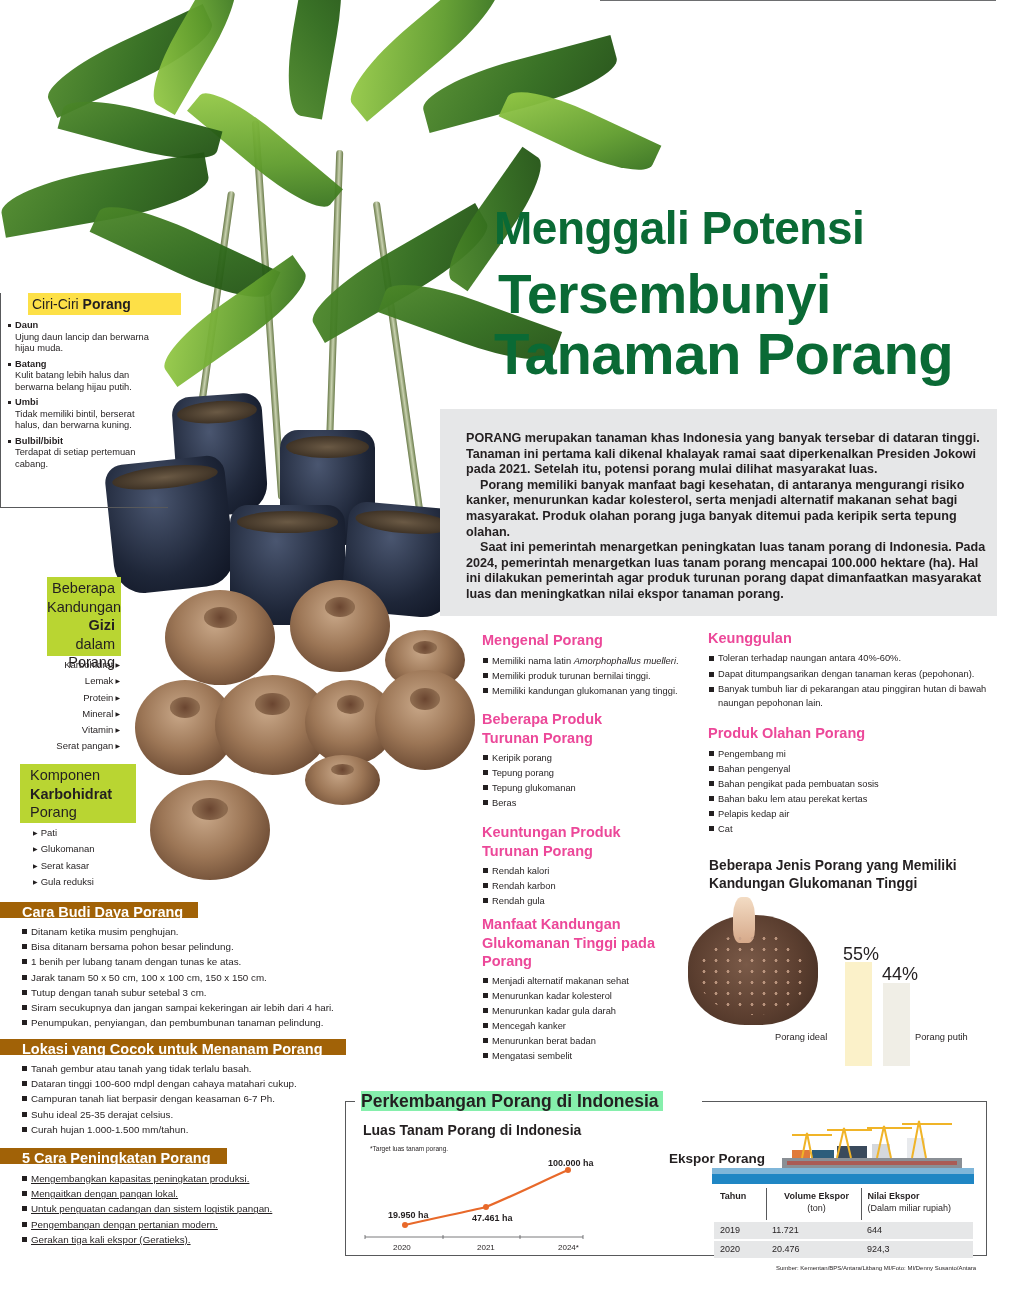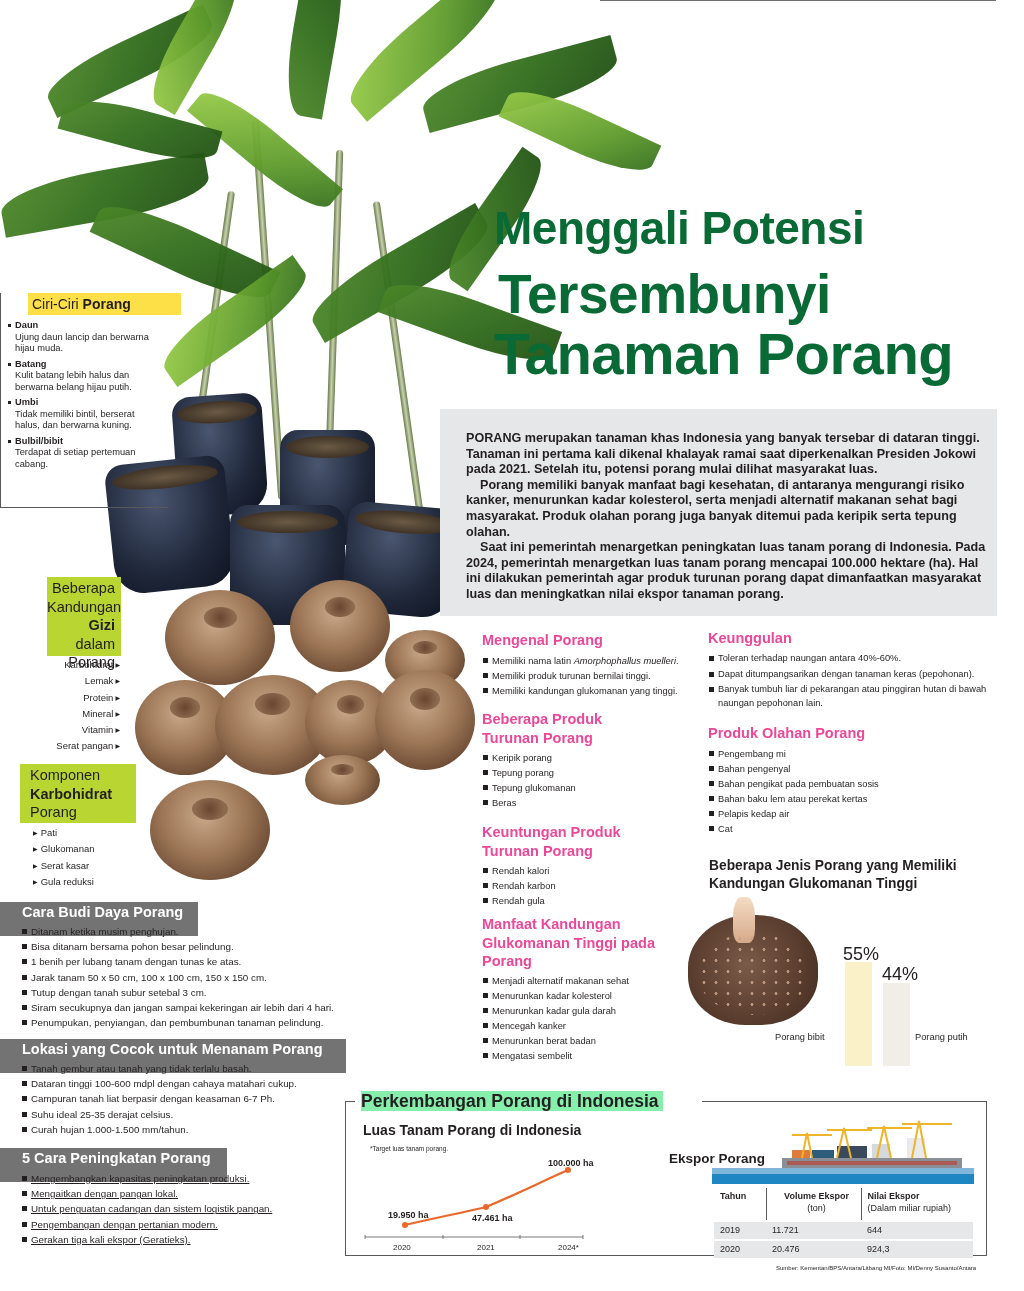--- a/index.html
+++ b/index.html
@@ -49,21 +49,21 @@
                font-size: 14.5px; line-height: 18.5px; text-align: right; padding: 2px 6px 0 0; }
   .gizi-list { position: absolute; left: 20px; top: 657px; width: 100px; text-align: right; font-size: 9.5px; line-height: 15.3px; }
   .gizi-list .tri { font-size: 6px; vertical-align: 1px; margin-left: 2px; }
 
   .karbo-head { position: absolute; left: 20px; top: 764px; width: 116px; height: 59px; background: #b9d532;
                 font-size: 14.5px; line-height: 18.5px; padding: 2px 0 0 10px; }
   .karbo-list { position: absolute; left: 33px; top: 825px; width: 120px; font-size: 9.5px; line-height: 15.3px; }
   .karbo-list .tri { font-size: 6px; vertical-align: 1px; margin-right: 3px; }
 
   
-  .brown-bar { position: absolute; height: 34px; background: #737373; color: #ffffff; font-weight: bold; font-size: 14.5px; line-height: 20px; padding-left: 22px; }
+  .brown-bar { position: absolute; height: 16px; background: #a16207; color: #ffffff; font-weight: bold; font-size: 14.5px; line-height: 20px; padding-left: 22px; }
   .blist { position: absolute; left: 22px; font-size: 9.8px; line-height: 15.2px; color: #231f20; }
   .blist li, .rlist li { list-style: none; position: relative; padding-left: 9px; }
   .blist li::before, .rlist li::before { content: ""; position: absolute; left: 0; top: 5px; width: 5px; height: 5px; background: #231f20; }
 
   
   .rhead { position: absolute; font-weight: bold; font-size: 14.5px; line-height: 18.5px; color: #ec4899; }
   .rlist { position: absolute; font-size: 9.3px; line-height: 15.1px; color: #231f20; }
   .rlist li::before { top: 4px; width: 5px; height: 5px; }
   .rlist i { font-style: italic; }
 
@@ -283,21 +283,21 @@
 </ul>
 
 <div class="gluk-title">Beberapa Jenis Porang yang Memiliki Kandungan Glukomanan Tinggi</div>
 <div class="big-tuber">
     <div class="dots"></div>
   </div>
 <div class="bar-val" style="left:843px;top:944px;">55%</div>
 <div class="bar-val" style="left:882px;top:964px;">44%</div>
 <div class="bar" style="left:845px;top:962px;height:104px;background:#fbf1c9;"></div>
 <div class="bar" style="left:883px;top:983px;height:83px;background:#f0eee6;"></div>
-<div class="bar-lab" style="left:775px;top:1032px;">Porang bibit</div>
+<div class="bar-lab" style="left:775px;top:1032px;">Porang ideal</div>
 <div class="bar-lab" style="left:915px;top:1032px;">Porang putih</div>
 
 <div class="panel"></div>
 <div class="panel-top-l"></div>
 <div class="panel-top-r"></div>
 <div class="panel-title">Perkembangan Porang di Indonesia</div>
 
 <div class="luas-title">Luas Tanam Porang di Indonesia</div>
 <div class="luas-note">*Target luas tanam porang.</div>
 

